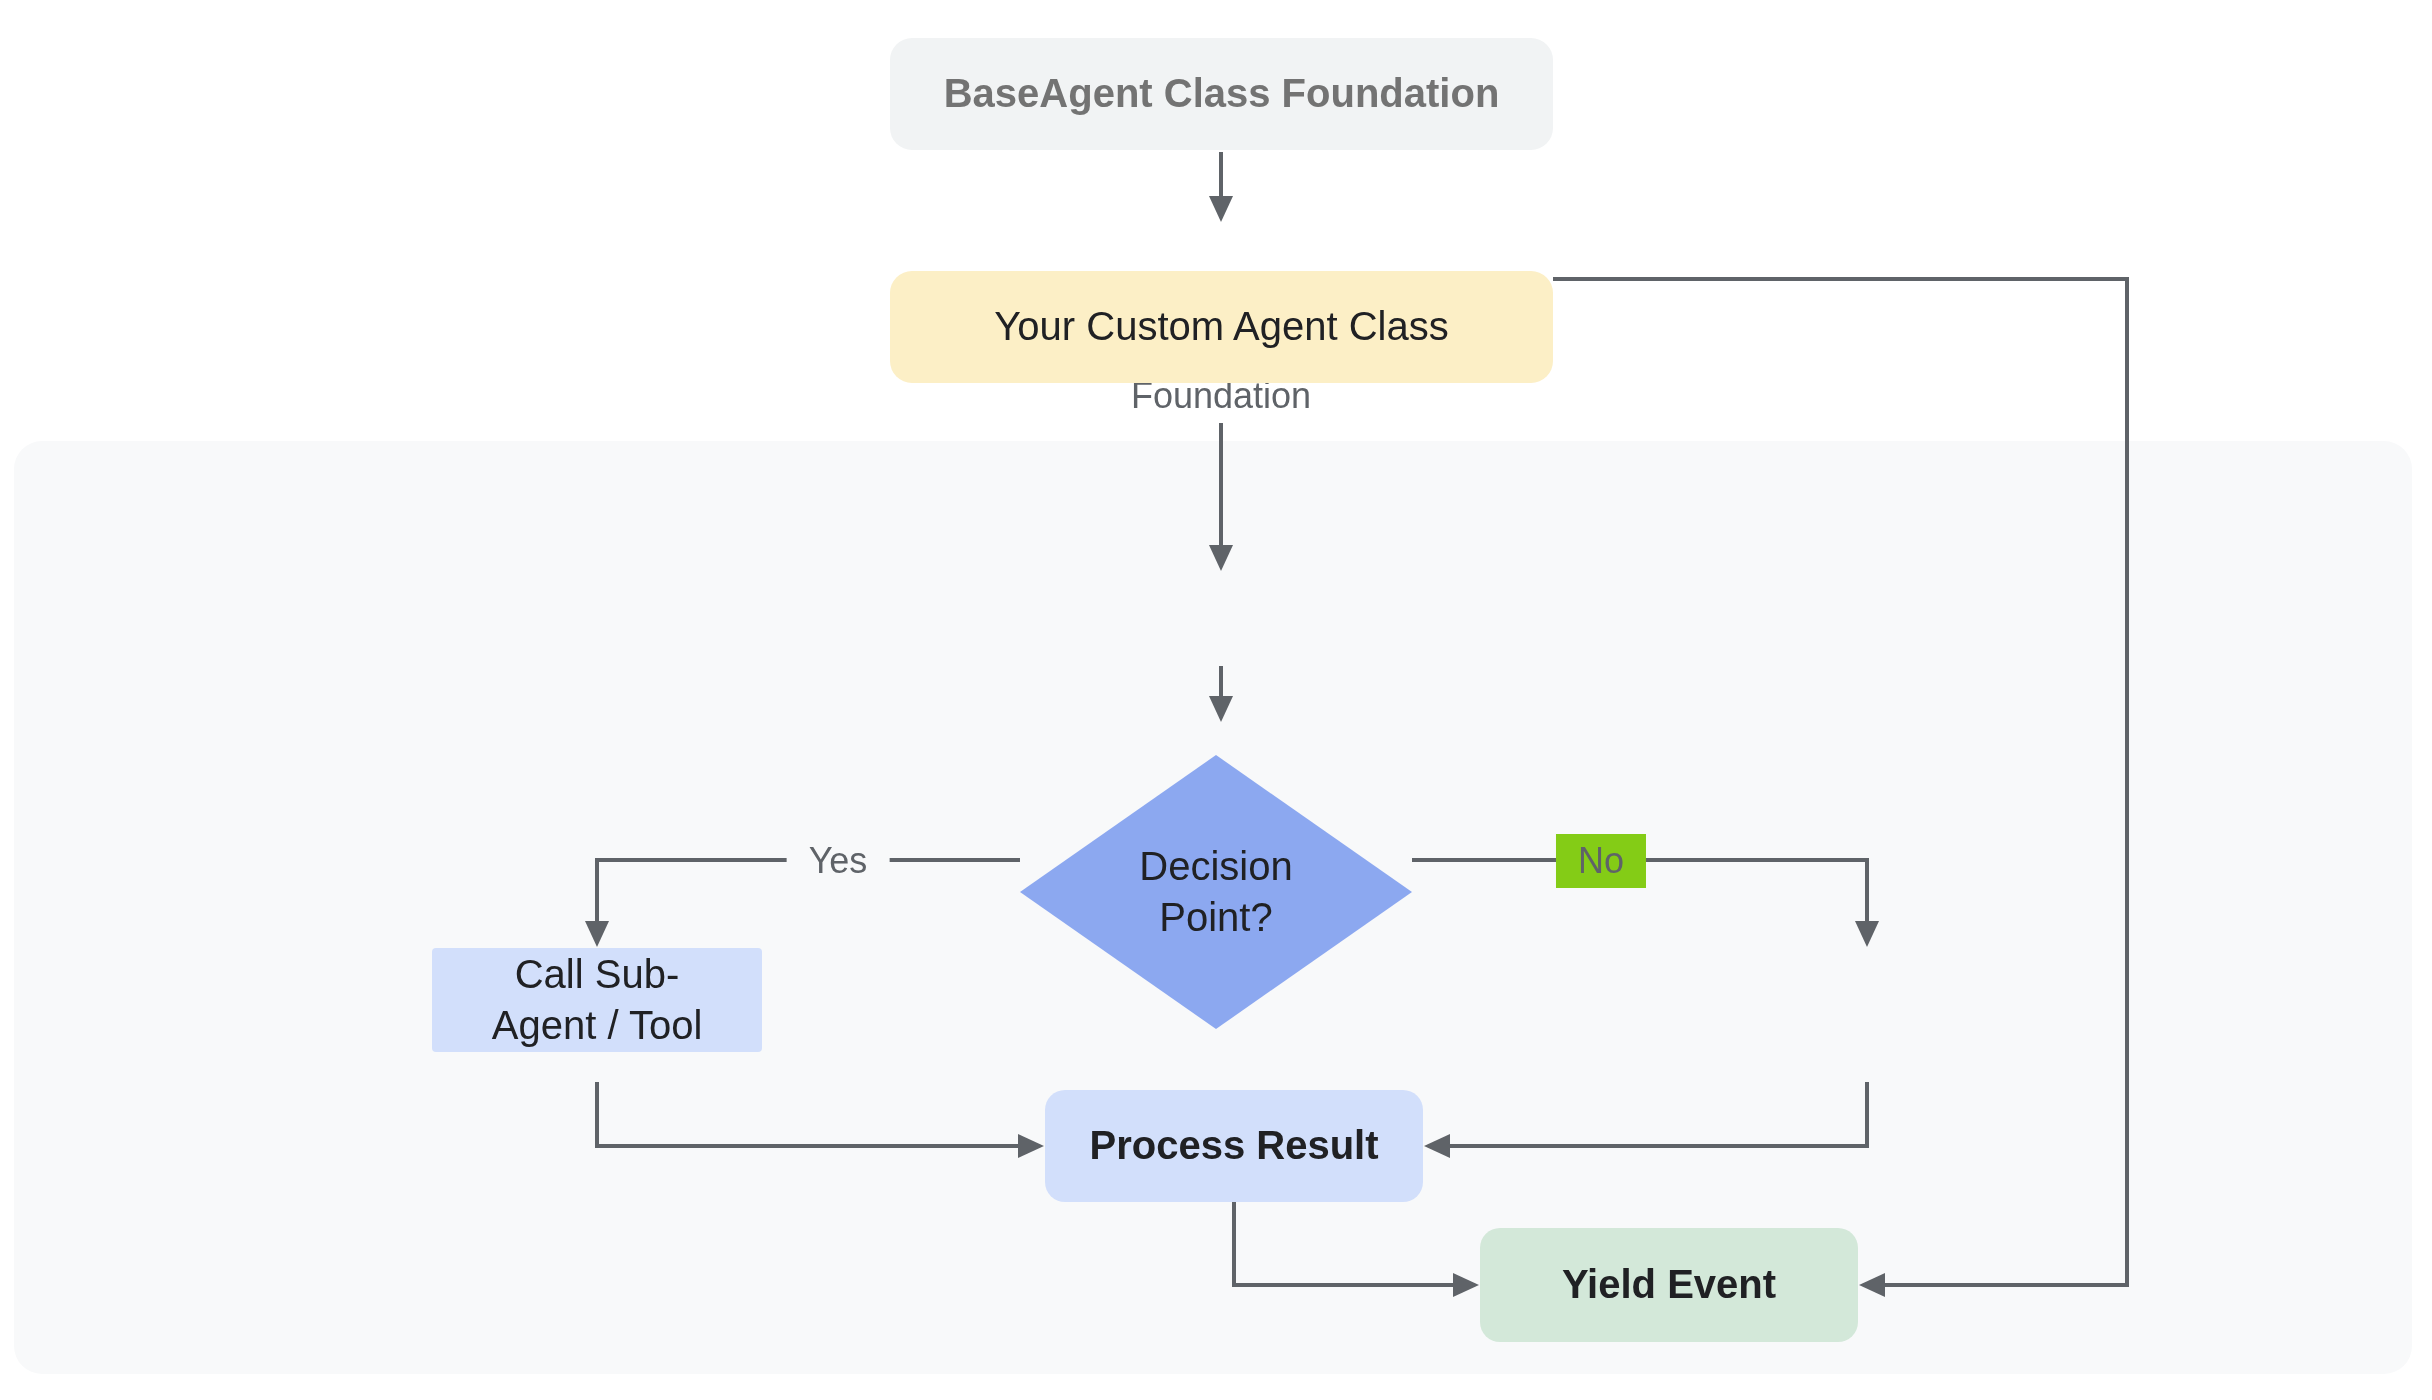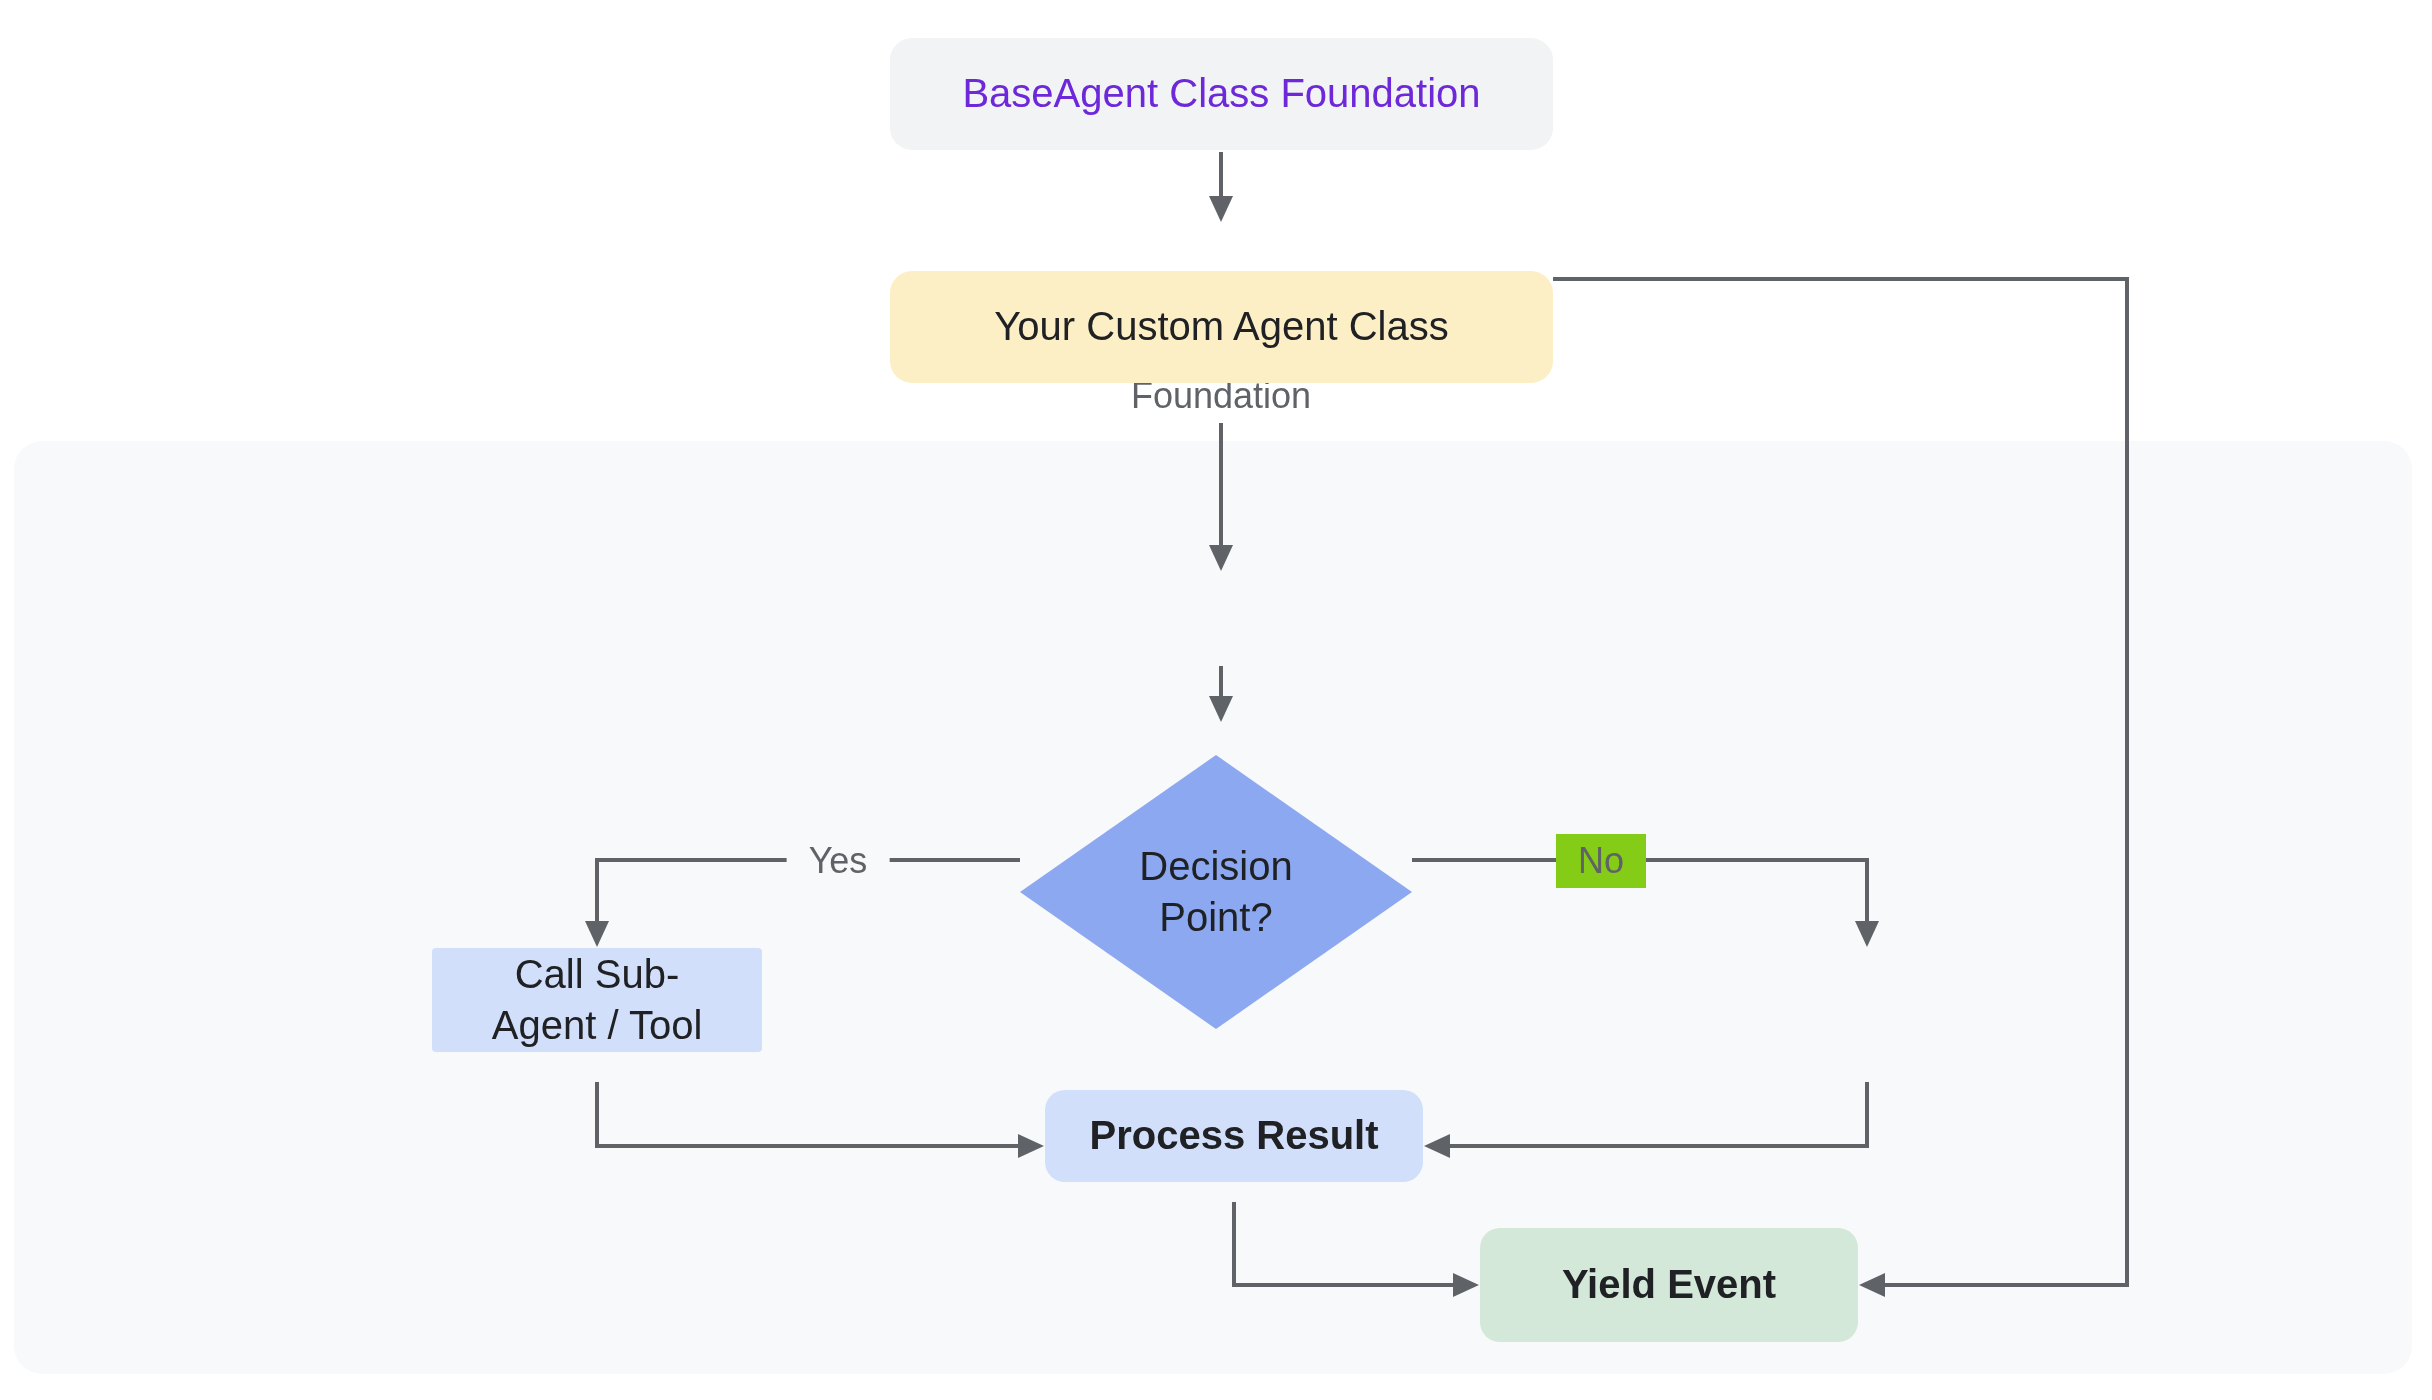--- a/index.html
+++ b/index.html
@@ -21,21 +21,21 @@
   .node .ln { display:block; }
   .n-base     { left:890px;  top:38px;   width:663px; height:112px; }
   .n-custom   { left:890px;  top:223px;  width:663px; height:112px;margin-top:48px; }
   .n-continue { left:1055px; top:574px;  width:333px; height:92px;  border-radius:28px; }
   .n-diamond  {
     left:1020px; top:755px; width:392px; height:274px; border-radius:0;
     clip-path:polygon(50% 0, 100% 50%, 50% 100%, 0 50%);
   }
   .n-callsub  { left:432px;  top:948px;  width:330px; height:104px; border-radius:4px; }
   .n-perform  { left:1701px; top:948px;  width:333px; height:134px; border-radius:20px; }
-  .n-process  { left:1045px; top:1090px; width:378px; height:92px; border-radius:20px; font-weight:700; }
+  .n-process  { left:1045px; top:1090px; width:378px; height:112px; border-radius:20px; font-weight:700; }
   .n-yield    { left:1480px; top:1228px; width:378px; height:114px; border-radius:20px; font-weight:700; }
   .edge-label {
     position:absolute; transform:translate(-50%,-50%);
     font-size:36px; font-weight:400; white-space:nowrap;
     padding:6px 22px;
   }
   .el-implements { left:1221px; top:396px; }
   .el-inside     { left:1221px; top:497px; }
   .el-yes        { left:838px;  top:861px; }
   .el-no         { left:1601px; top:861px; }
@@ -78,21 +78,21 @@
       <polygon points="1424,1146 1450,1134 1450,1158"></polygon>
       <polygon points="1479,1285 1453,1273 1453,1297"></polygon>
       <polygon points="1859,1285 1885,1273 1885,1297"></polygon>
     </g>
   </svg>
 
   <div class="edge-label el-implements" style="color: rgb(95, 99, 104); background: rgb(255, 255, 255);">Foundation</div>
   <div class="edge-label el-yes" style="color: rgb(95, 99, 104); background: rgb(248, 249, 250);">Yes</div>
   <div class="edge-label el-no" style="color: rgb(95, 99, 104); background: #84cc16;">No</div>
 
-  <div class="node n-base" style="background: rgb(241, 243, 244); color: #6d28d9;">
+  <div class="node n-base" style="background: rgb(241, 243, 244); color: #737373; font-weight: bold;">
     <span class="ln">BaseAgent Class Foundation</span>
   </div>
 
   <div class="node n-custom" style="background: rgb(252, 239, 198); color: rgb(32, 33, 36);">
     <span class="ln">Your Custom Agent Class</span>
   </div>
 
 
   <div class="node n-diamond" style="background: rgb(140, 168, 240); color: rgb(32, 33, 36);">
     <span class="ln">Decision</span>

